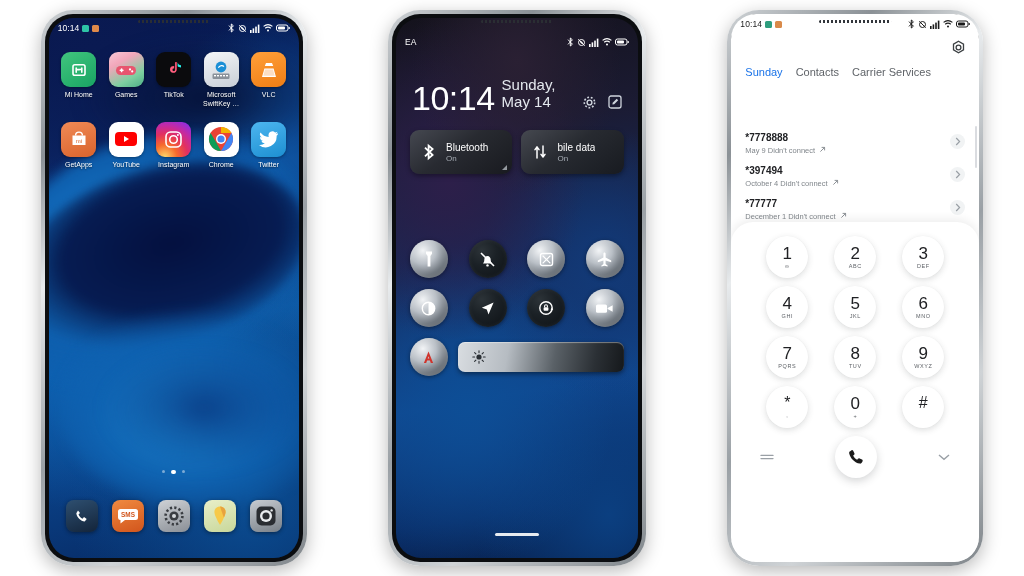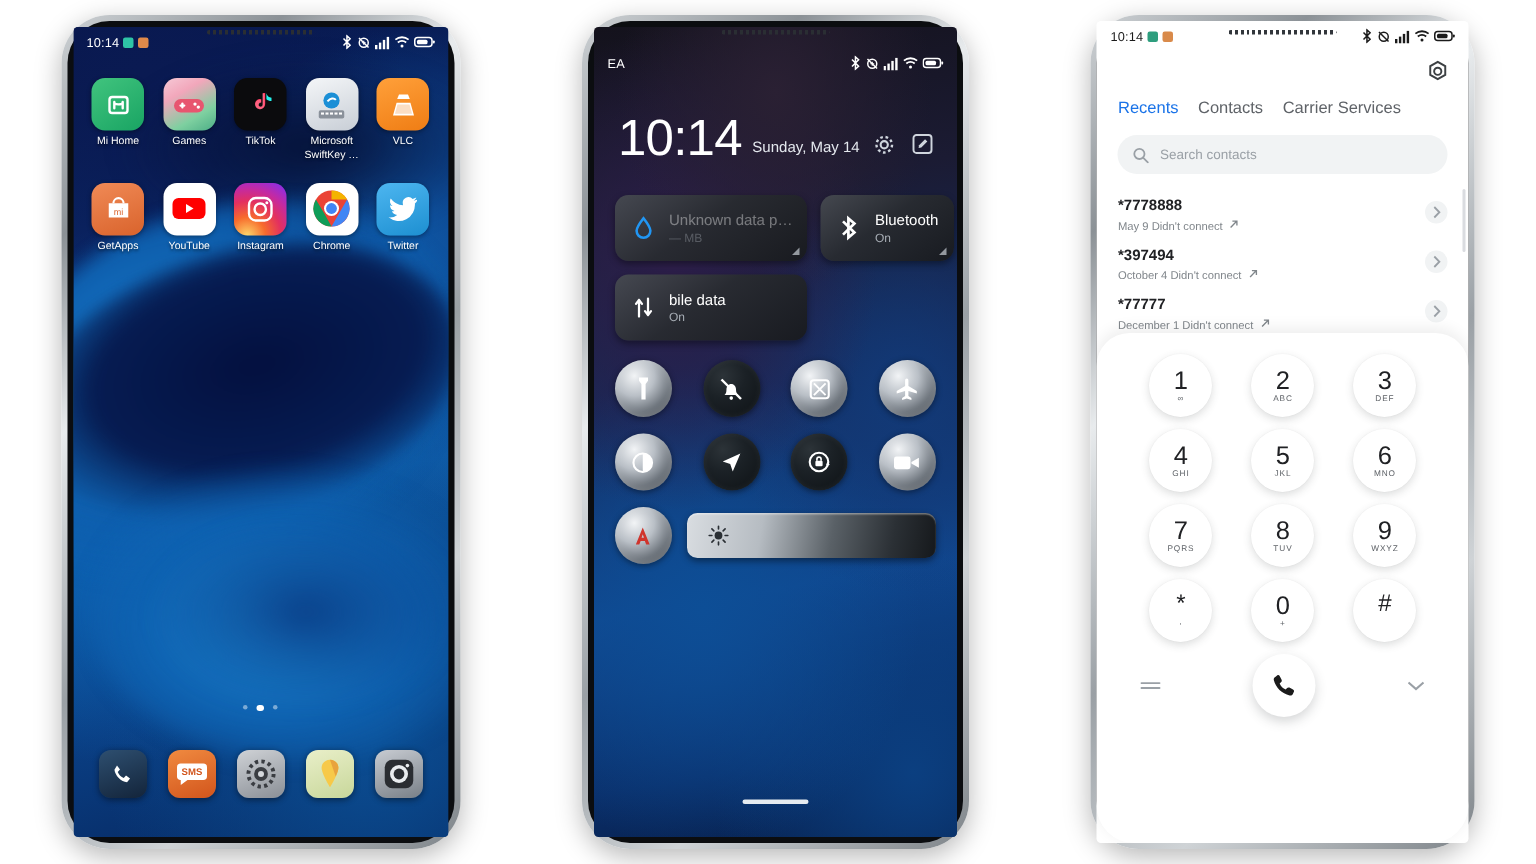--- a/index.html
+++ b/index.html
@@ -25,21 +25,21 @@
   .phone.p2 { width: 258px; height: 556px; }
   .phone.p3 { width: 256px; height: 556px; }
   .bezel {
     position: absolute; inset: 4px;
     border-radius: 28px;
     background: #0b0d10;
     padding: 4px;
   }
   .screen {
     position: absolute; inset: 4px;
-    border-radius: 3px;
+    border-radius: 25px;
     overflow: hidden;
   }
   .grille {
     position: absolute; top: 6px; left: 50%; transform: translateX(-50%);
     width: 72px; height: 3px; border-radius: 2px;
     background: repeating-linear-gradient(90deg,#2a2e33 0 2px,transparent 2px 4px);
     z-index: 40;
   }
 
   
@@ -135,21 +135,21 @@
     background:
       radial-gradient(70% 40% at 50% 8%, #2a2033 0%, rgba(42,32,51,0) 62%),
       radial-gradient(85% 45% at 22% 30%, #2d1f4a 0%, rgba(45,31,74,0) 66%),
       radial-gradient(80% 40% at 85% 45%, #123a78 0%, rgba(18,58,120,0) 62%),
       radial-gradient(100% 50% at 30% 72%, #0d4e96 0%, rgba(13,78,150,0) 60%),
       radial-gradient(90% 45% at 88% 92%, #0b3f80 0%, rgba(11,63,128,0) 62%),
       linear-gradient(170deg,#14121c 0%,#1b1b33 22%,#152a5c 45%,#10478f 68%,#0a2f6a 88%,#071c45 100%);
   }
   .cc-clockrow { position: absolute; top: 58px; left: 16px; right: 16px; display: flex; align-items: flex-end; justify-content: space-between; }
   .cc-time { font-size: 34px; color: #fff; font-weight: 300; line-height: .95; letter-spacing: -0.5px; }
-  .cc-date { font-size: 10px; color: #e4e8ee; margin-left: 7px; margin-bottom: 4px; }
+  .cc-date { font-size: 15px; color: #e4e8ee; margin-left: 7px; margin-bottom: 4px; }
   .cc-clock-left { display: flex; align-items: flex-end; }
   .cc-actions { display: flex; gap: 11px; margin-bottom: 4px; }
 
   .tiles { position: absolute; top: 112px; left: 14px; right: 14px; display: grid; grid-template-columns: 1fr 1fr; gap: 9px; }
   .tile {
     height: 44px; border-radius: 9px;
     background: linear-gradient(145deg, rgba(72,76,82,.92) 0%, rgba(40,43,48,.95) 45%, rgba(24,26,30,.96) 100%);
     display: flex; align-items: center; gap: 8px; padding: 0 10px;
     position: relative; box-shadow: 0 2px 5px rgba(0,0,0,.4);
   }
@@ -509,32 +509,20 @@
             <span class="ic">
                 <svg width="14" height="14" viewBox="0 0 14 14">
                   <rect x="1" y="1" width="12" height="12" rx="2" fill="none" stroke="#cfd5dd" stroke-width="1.3"></rect>
                   <path d="M4.4 9.6l.3-1.8 4-4 1.5 1.5-4 4z" fill="#cfd5dd"></path>
                 </svg>
               </span>
           </div>
         </div>
 
         <div class="tiles">
-          <div class="tile dim">
-            <span class="tile-ic">
-                <svg width="14" height="17" viewBox="0 0 14 17">
-                  <path d="M7 1.5c2.6 3.3 4.6 5.9 4.6 8.4A4.6 4.6 0 112.4 9.9c0-2.5 2-5.1 4.6-8.4z" fill="none" stroke="#2196f3" stroke-width="1.7"></path>
-                </svg>
-              </span>
-            <span class="tile-txt">
-              <span class="tile-name">Unknown data p…</span>
-              <span class="tile-sub">— MB</span>
-            </span>
-            <span class="tile-corner"></span>
-          </div>
           <div class="tile">
             <span class="tile-ic">
                 <svg width="12" height="18" viewBox="0 0 12 18">
                   <path d="M2 4.6L9.6 12 5.6 15.4V2.6L9.6 6 2 13.4" fill="none" stroke="#fff" stroke-width="1.8"></path>
                 </svg>
               </span>
             <span class="tile-txt">
               <span class="tile-name">Bluetooth</span>
               <span class="tile-sub">On</span>
             </span>
@@ -681,34 +669,25 @@
         </div>
 
         <div class="gear-btn">
           <svg width="15" height="15" viewBox="0 0 15 15">
               <path d="M7.5 1.2l5 2.9v5.8l-5 2.9-5-2.9V4.1z" fill="none" stroke="#3c4043" stroke-width="1.3"></path>
               <circle cx="7.5" cy="7.5" r="2.4" fill="none" stroke="#3c4043" stroke-width="1.3"></circle>
             </svg>
         </div>
 
         <div class="tabs">
-          <div class="tab active">Recents</div>
+          <div class="tab active">Sunday</div>
           <div class="tab">Contacts</div>
           <div class="tab">Carrier Services</div>
         </div>
 
-        <div class="searchbar">
-          <span class="ic">
-              <svg width="11" height="11" viewBox="0 0 11 11">
-                <circle cx="4.6" cy="4.6" r="3.4" fill="none" stroke="#9aa0a6" stroke-width="1.2"></circle>
-                <path d="M7.2 7.2l3 3" stroke="#9aa0a6" stroke-width="1.2" stroke-linecap="round"></path>
-              </svg>
-            </span>
-          <span class="search-ph">Search contacts</span>
-        </div>
 
         <div class="calls">
           <div class="call-row">
             <div>
               <div class="call-num">*7778888</div>
               <div class="call-meta">
                 <span>May 9 Didn't connect</span>
                 <span><svg width="7" height="7" viewBox="0 0 7 7">
                       <path d="M1.4 5.6L5.6 1.4M2.6 1.4h3v3" fill="none" stroke="#80868b" stroke-width=".9"></path>
                     </svg></span>

